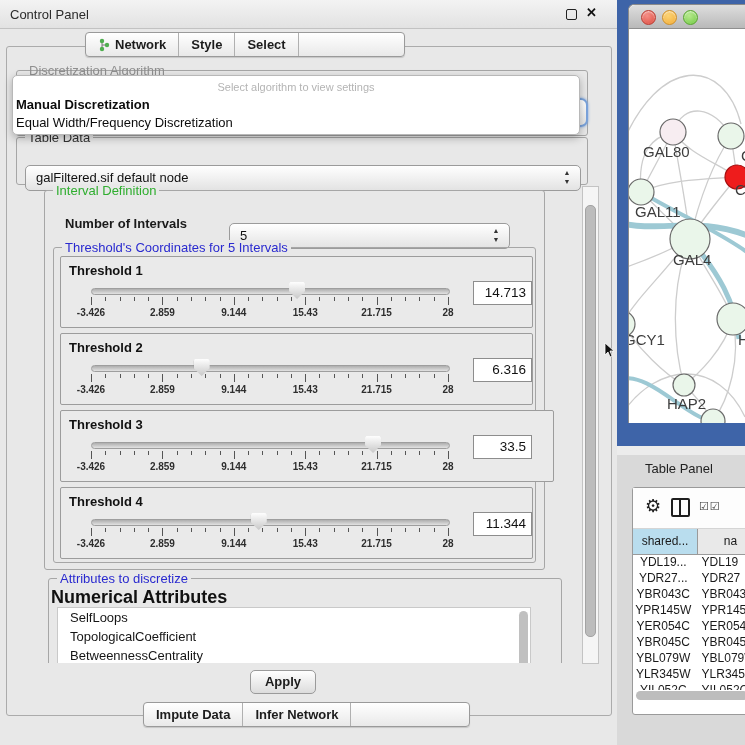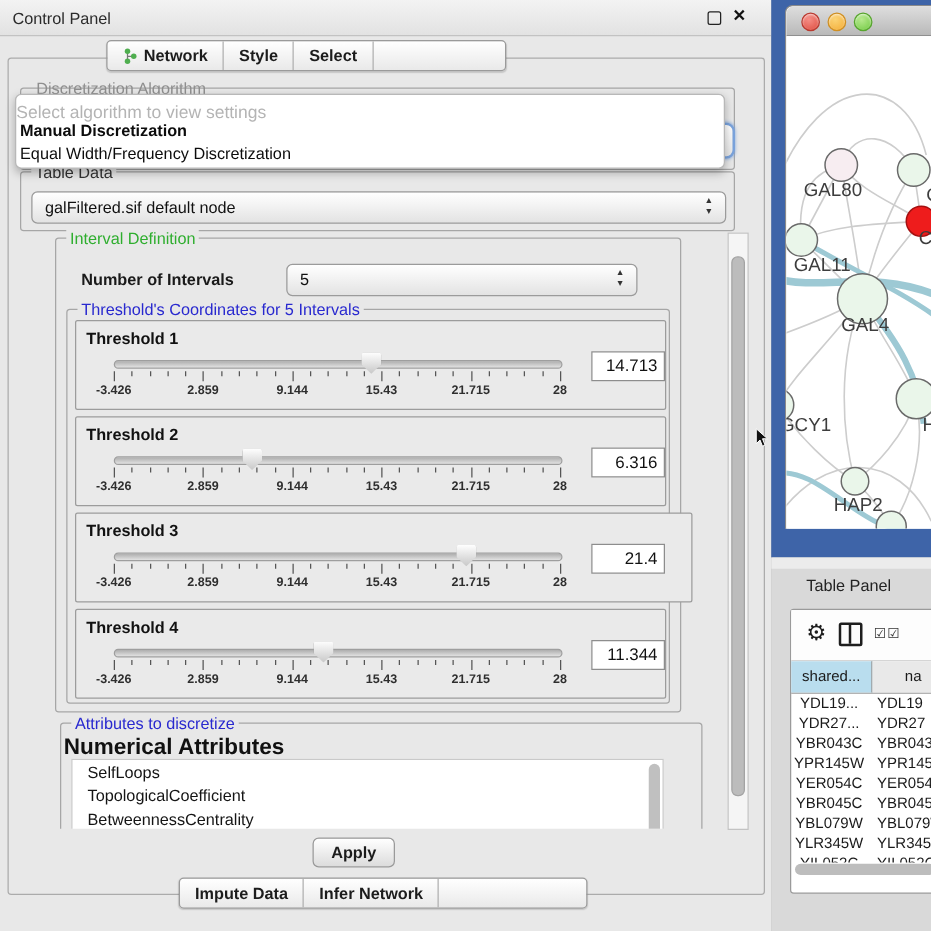--- a/index.html
+++ b/index.html
@@ -24,32 +24,32 @@
   .topseg{left:85px;top:32px;}
   .botseg{left:143px;top:702px;}
   
   .algo-group{position:absolute;left:16px;top:70px;width:570px;height:64px;border:1px solid #a6a6a6;border-radius:3px;}
   .algo-title{position:absolute;left:26px;top:63px;font-size:13px;color:#8f8f8f;background:transparent;padding:0 3px;}
   .algo-combo{position:absolute;left:22px;top:98px;width:562px;height:25px;border:2px solid #7aa3dc;border-radius:7px;
               background:linear-gradient(#ffffff,#e6e6e6);box-shadow:0 0 3px #7aa3dc;}
   
   .popup{position:absolute;left:12px;top:75px;width:566px;height:58px;background:#ffffff;border:1px solid #b8b8b8;
          border-radius:5px;box-shadow:0 3px 8px rgba(0,0,0,.28);z-index:8;}
-  .popup .hint{position:absolute;left:0;top:5px;width:100%;font-size:14px;color:#b4b4b4;}
+  .popup .hint{position:absolute;left:0;top:5px;width:100%;text-align:center;font-size:11px;color:#b4b4b4;}
   .popup .opt{position:absolute;left:3px;font-size:13px;color:#0c0c0c;white-space:nowrap;}
   .popup .opt.b{font-weight:bold;}
   
   .group{position:absolute;border:1px solid #a6a6a6;border-radius:3px;}
   .gtitle{position:absolute;top:-8px;left:8px;background:#e8e8e8;padding:0 3px;font-size:13px;white-space:nowrap;}
   .gtitle.green{color:#2fae2f;}
   .gtitle.blue{color:#2929cf;}
   .gtitle.dark{color:#333;}
   
   .combo{position:absolute;height:24px;border:1px solid #9b9b9b;border-radius:5px;
-         background:linear-gradient(#ffffff,#e3e3e3);font-size:13px;}
+         background:linear-gradient(#ffffff,#e3e3e3);font-size:13px;margin-top:12px;}
   .combo .cv{position:absolute;left:10px;top:4px;color:#111;white-space:nowrap;}
   .spin{position:absolute;right:8px;top:2px;width:10px;height:20px;font-size:7px;line-height:9px;color:#333;text-align:center;}
   
   .viewport{position:absolute;left:13px;top:184px;width:569px;height:479px;overflow:hidden;}
   .vsb{position:absolute;left:582px;top:186px;width:15px;height:476px;background:#f5f5f5;border:1px solid #c3c3c3;}
   .vsb .thumb{position:absolute;left:2px;top:18px;width:9px;height:430px;border-radius:5px;background:#bcbcbc;border:1px solid #a3a3a3;}
   
   .thr-panel{position:absolute;left:6px;width:471px;height:70px;background:#eaeaea;border:1px solid #9c9c9c;border-radius:2px;}
   .thr-label{position:absolute;left:8px;top:6px;font-size:13px;font-weight:bold;color:#111;}
   .track{position:absolute;left:30px;top:31px;width:357px;height:5px;border:1px solid #9e9e9e;border-radius:4px;
@@ -269,21 +269,21 @@
               <div class="tick" style="left: 344.16px; top: 40px; height: 4px;"></div>
               <div class="tick" style="left: 358.44px; top: 40px; height: 4px;"></div>
               <div class="tick" style="left: 372.72px; top: 40px; height: 4px;"></div>
               <div class="tick" style="left: 387px; top: 40px; height: 8px;"></div>
               <div class="tlbl" style="left: 0px; top: 50px;">-3.426</div>
               <div class="tlbl" style="left: 71.4px; top: 50px;">2.859</div>
               <div class="tlbl" style="left: 142.8px; top: 50px;">9.144</div>
               <div class="tlbl" style="left: 214.2px; top: 50px;">15.43</div>
               <div class="tlbl" style="left: 285.6px; top: 50px;">21.715</div>
               <div class="tlbl" style="left: 357px; top: 50px;">28</div>
-              <div class="valbox">21.4</div>
+              <div class="valbox">33.5</div>
             </div>
             <div class="thr-panel" style="top: 239px;">
               <div class="thr-label">Threshold 4</div>
               <div class="track"></div>
               <div class="thumb-sl" style="left: 189.788px;"></div>
               <div class="tick" style="left: 30px; top: 40px; height: 8px;"></div>
               <div class="tick" style="left: 44.28px; top: 40px; height: 4px;"></div>
               <div class="tick" style="left: 58.56px; top: 40px; height: 4px;"></div>
               <div class="tick" style="left: 72.84px; top: 40px; height: 4px;"></div>
               <div class="tick" style="left: 87.12px; top: 40px; height: 4px;"></div>

